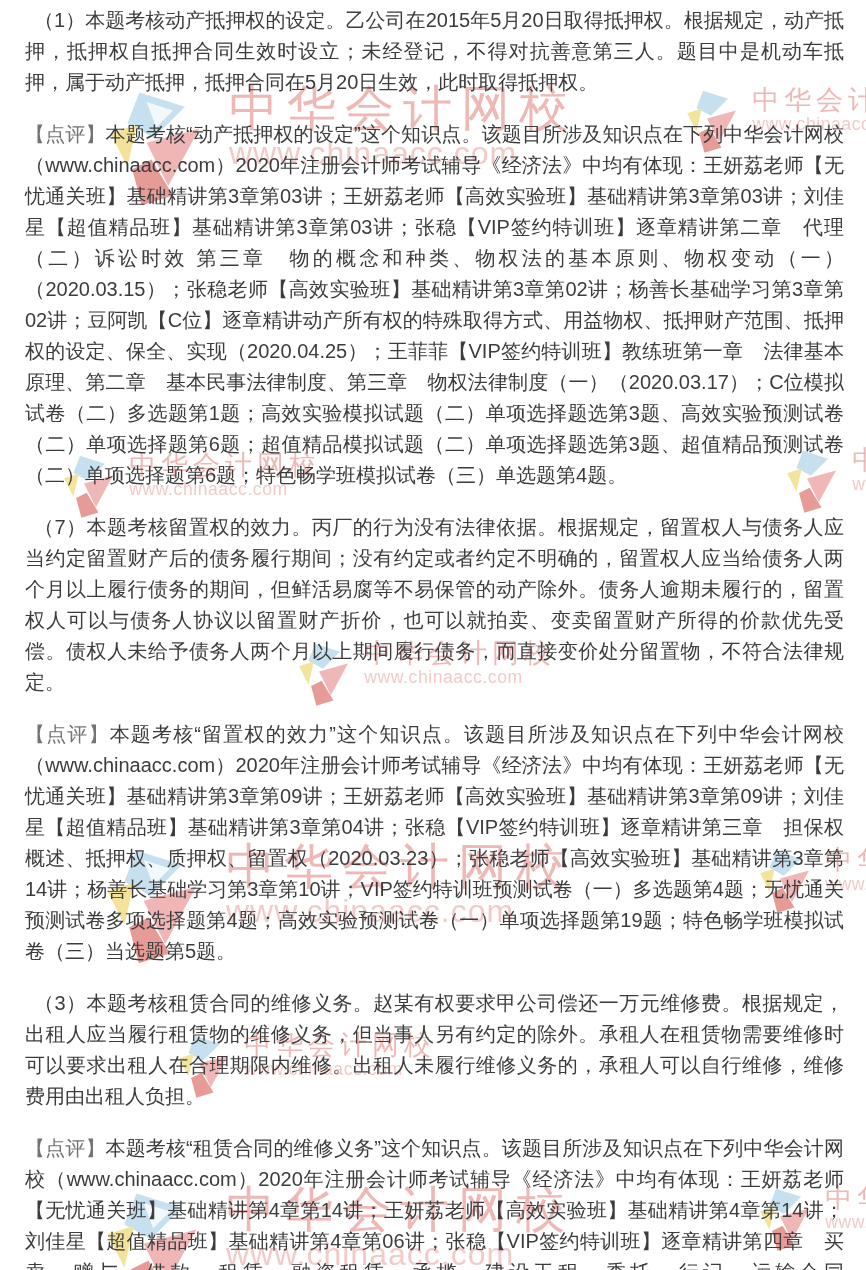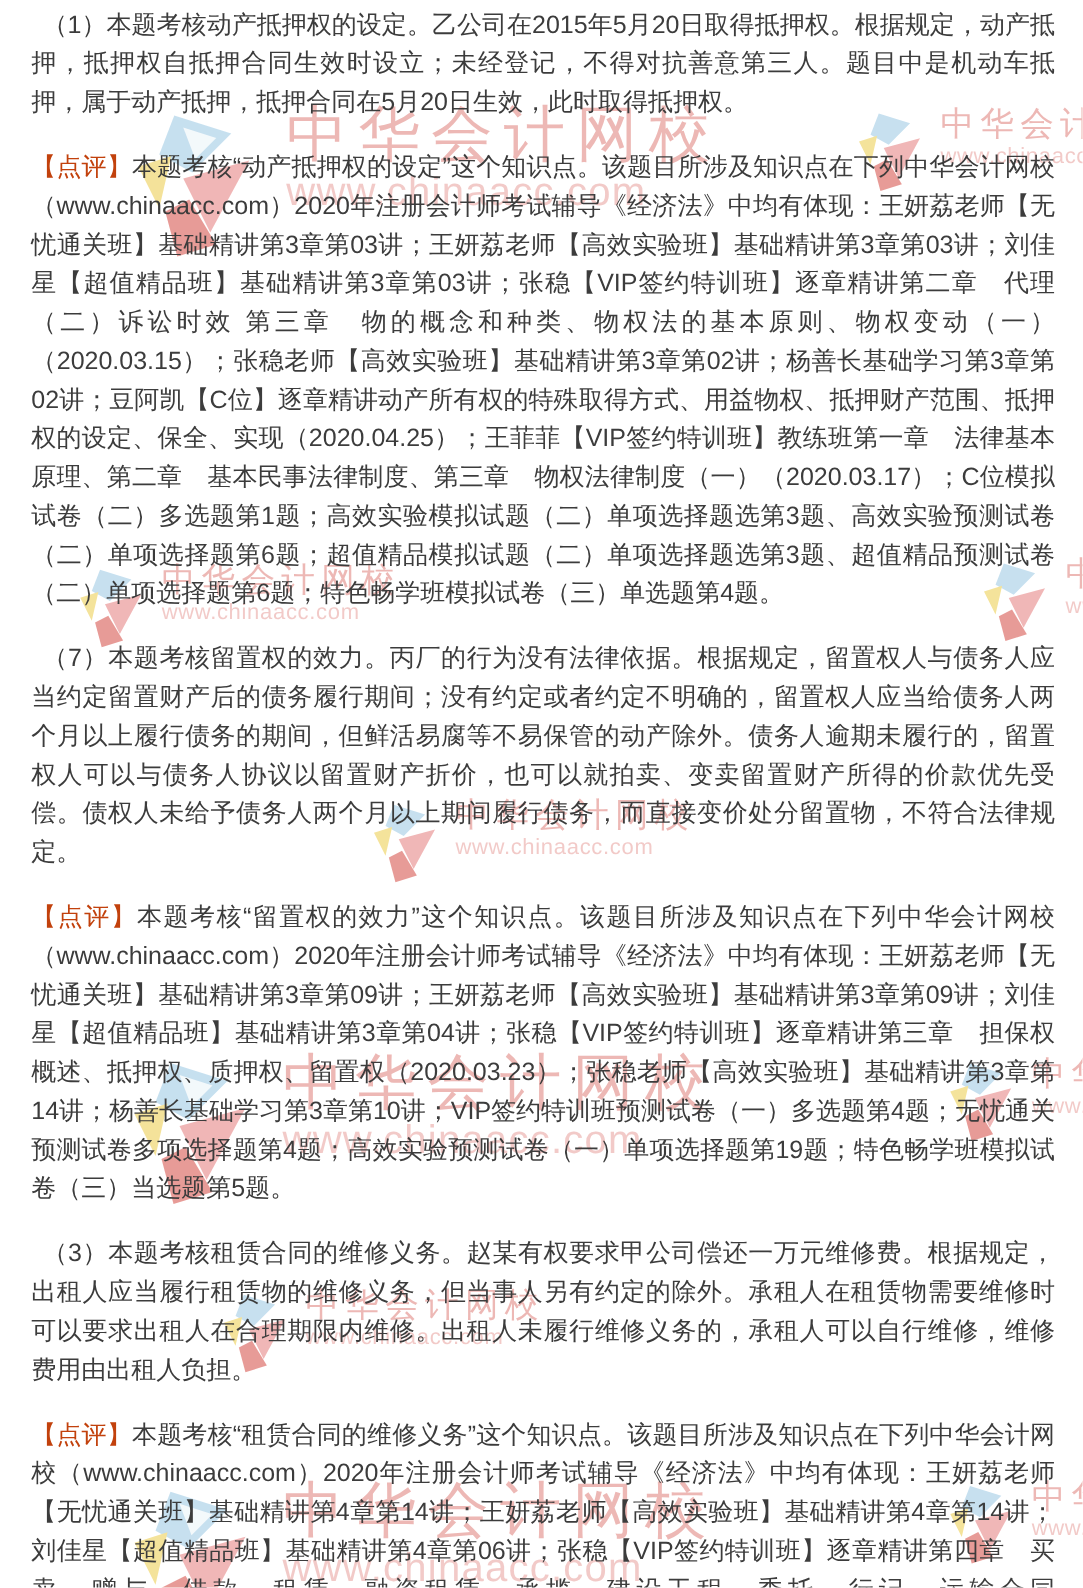--- a/index.html
+++ b/index.html
@@ -50,21 +50,21 @@
     padding: 5px 22px 0 25px;
   }
   .para {
     font-size: 20px;
     line-height: 31px;
     color: #3c3c3c;
     text-align: justify;
     margin: 0 0 21px 0;
   }
   .para.numbered { text-indent: 9px; }
-  .label-red { color: #c2410c; }
+  .label-red { color: #737373; }
   .bold-lead { font-weight: normal; }
 </style>
 </head>
 <body>
 
 <div class="page">
 
   <div class="wm" style="left:103px; top:82px;">
     <svg class="wm-logo" viewBox="0 0 96 100">
       <polygon points="30,2 68,14 42,40 20,28" fill="#b9d9ec"></polygon>

